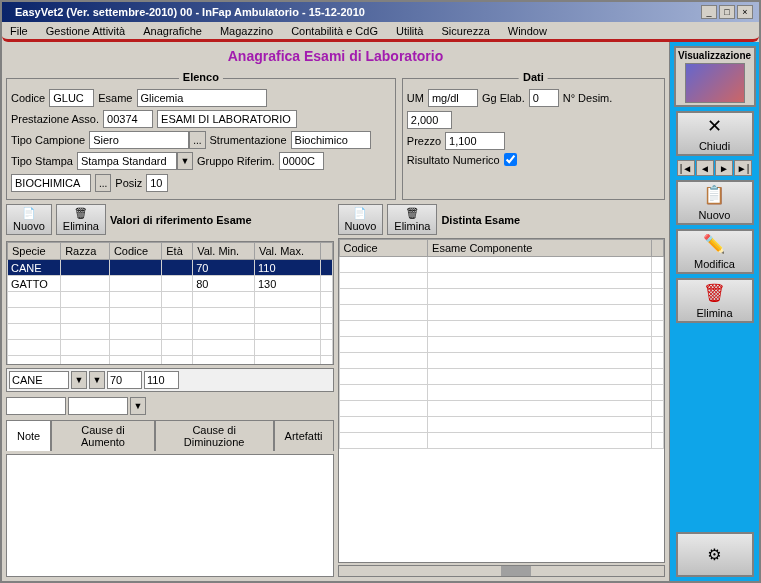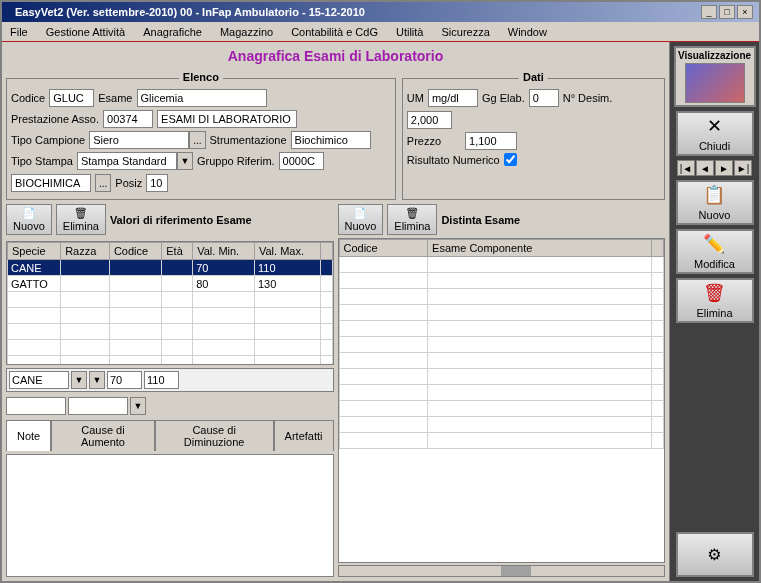--- a/index.html
+++ b/index.html
@@ -23,26 +23,27 @@
       width: 16px; height: 14px;
       background: #d4d0c8;
       border: 1px solid #808080;
       font-size: 9px;
       cursor: pointer;
       display: flex; align-items: center; justify-content: center;
     }
 
     .menu-bar {
       background: #d4d0c8;
-      border-bottom: 1px solid #b91c1c;
+      border-bottom: 3px solid #b91c1c;
       padding: 2px 4px;
       display: flex;
       gap: 10px;
       height: 20px;
       align-items: center;
+      border-radius: 6px;
     }
     .menu-item { cursor: pointer; padding: 1px 4px; font-size: 11px; }
 
     .main-layout { display: flex; flex: 1; overflow: hidden; }
 
     .content-area { flex: 1; display: flex; flex-direction: column; padding: 4px; gap: 4px; }
 
     .page-title {
       text-align: center;
       font-size: 14px;
@@ -134,21 +135,21 @@
       border: 1px solid #808080;
       background: white;
       flex: 1;
       min-height: 80px;
       overflow-y: auto;
     }
 
     
     .sidebar {
       width: 90px;
-      background: #404040;
+      background: #0ea5e9;
       border-left: 1px solid #808080;
       display: flex;
       flex-direction: column;
       align-items: center;
       padding: 4px;
       gap: 4px;
     }
     .visualizzazione-box {
       border: 2px solid #808080;
       background: #d4d0c8;
@@ -284,21 +285,21 @@
           <div class="form-row">
             <span class="form-label">UM</span>
             <input class="form-input" style="width: 50px;" value="mg/dl">
             <span class="form-label">Gg Elab.</span>
             <input class="form-input" style="width: 30px;" value="0">
             <span class="form-label">N° Desim.</span>
             <input class="form-input" style="width: 45px;" value="2,000">
           </div>
           <div class="form-row">
             <span class="form-label">Prezzo</span>
-            <input class="form-input" style="width: 52px; margin-left: 20px;" value="1,100">
+            <input class="form-input" style="width: 60px;" value="1,100">
           </div>
           <div class="form-row">
             <span class="form-label">Risultato Numerico</span>
             <input type="checkbox" checked="" style="">
           </div>
         </div>
       </div>
 
       <div class="bottom-tables">
 

